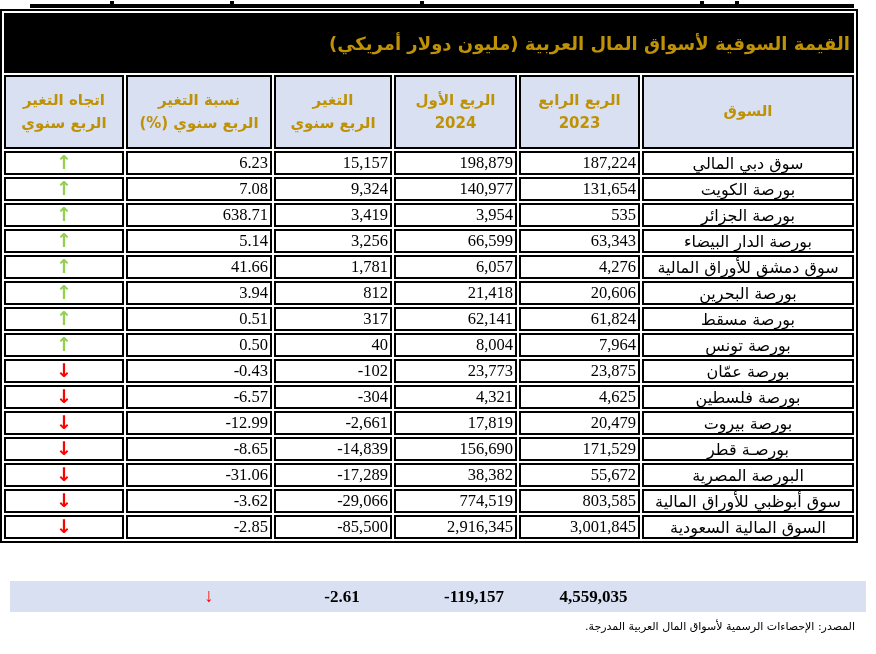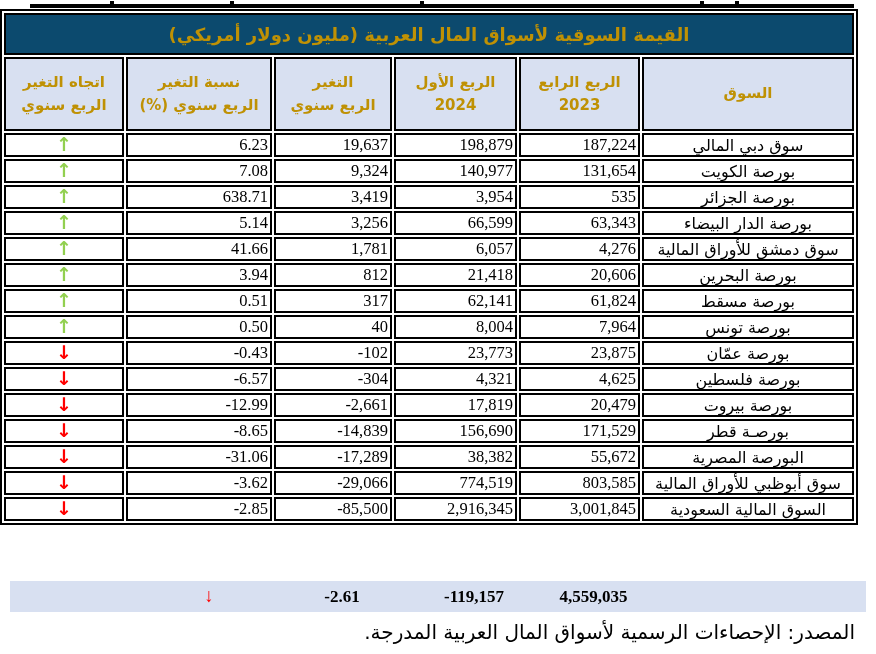--- a/index.html
+++ b/index.html
@@ -11,21 +11,21 @@
   .top-strip .tick{position:absolute;top:-3px;width:4px;height:3px;background:#000;}
 
   
   table.mcap{
     position:absolute;top:9px;right:18px;
     width:840px;border-collapse:separate;border-spacing:2px;
     table-layout:fixed;background:#ffffff;border:2px solid #000;
   }
   table.mcap td,table.mcap th{border:2px solid #000;box-sizing:border-box;padding:0 2px;}
   .title-cell{
-    height:42px;background:#0c4a6e;text-align:center;vertical-align:middle;
+    height:60px;background:#000000;text-align:right;vertical-align:middle;
     color:#bf9104;font-weight:bold;font-size:18px;
   }
   th.hdr{
     height:74px;background:#d8e0f1;text-align:center;vertical-align:middle;
     color:#bf9104;font-weight:bold;font-size:15px;line-height:1.55;
     white-space:pre-line;
   }
   td.cell-market{
     height:23px;text-align:center;vertical-align:middle;font-size:16px;padding-left:4px;padding-right:3px;
     white-space:nowrap;overflow:hidden;
@@ -52,21 +52,21 @@
   .t-market{width:212px;}
   .t-q4{width:121px;}
   .t-q1{width:123px;}
   .t-chg{width:118px;}
   .t-pct{width:146px;}
   .t-dir{width:120px;text-align:center;}
 
   .source-note{
     position:absolute;top:620px;right:0;width:876px;
     text-align:right;padding-right:21px;box-sizing:border-box;
-    font-size:20px;color:#000;
+    font-size:11px;color:#000;
   }
 </style>
 </head>
 <body>
 
 <div class="page">
 
   <div class="top-strip">
     <span class="tick" style="right:740px"></span>
     <span class="tick" style="right:620px"></span>
@@ -100,21 +100,21 @@
 الربع سنوي (%)</th>
         <th class="hdr">اتجاه التغير
 الربع سنوي</th>
       </tr>
     </thead>
     <tbody id="market-rows">
         <tr>
           <td class="cell-market">سوق دبي المالي</td>
           <td class="cell-num"><span class="num">187,224</span></td>
           <td class="cell-num"><span class="num">198,879</span></td>
-          <td class="cell-num"><span class="num">19,637</span></td>
+          <td class="cell-num"><span class="num">15,157</span></td>
           <td class="cell-num"><span class="num">6.23</span></td>
           <td class="cell-arrow"><span class="arrow up">↑</span></td>
         </tr>
         <tr>
           <td class="cell-market">بورصة الكويت</td>
           <td class="cell-num"><span class="num">131,654</span></td>
           <td class="cell-num"><span class="num">140,977</span></td>
           <td class="cell-num"><span class="num">9,324</span></td>
           <td class="cell-num"><span class="num">7.08</span></td>
           <td class="cell-arrow"><span class="arrow up">↑</span></td>

